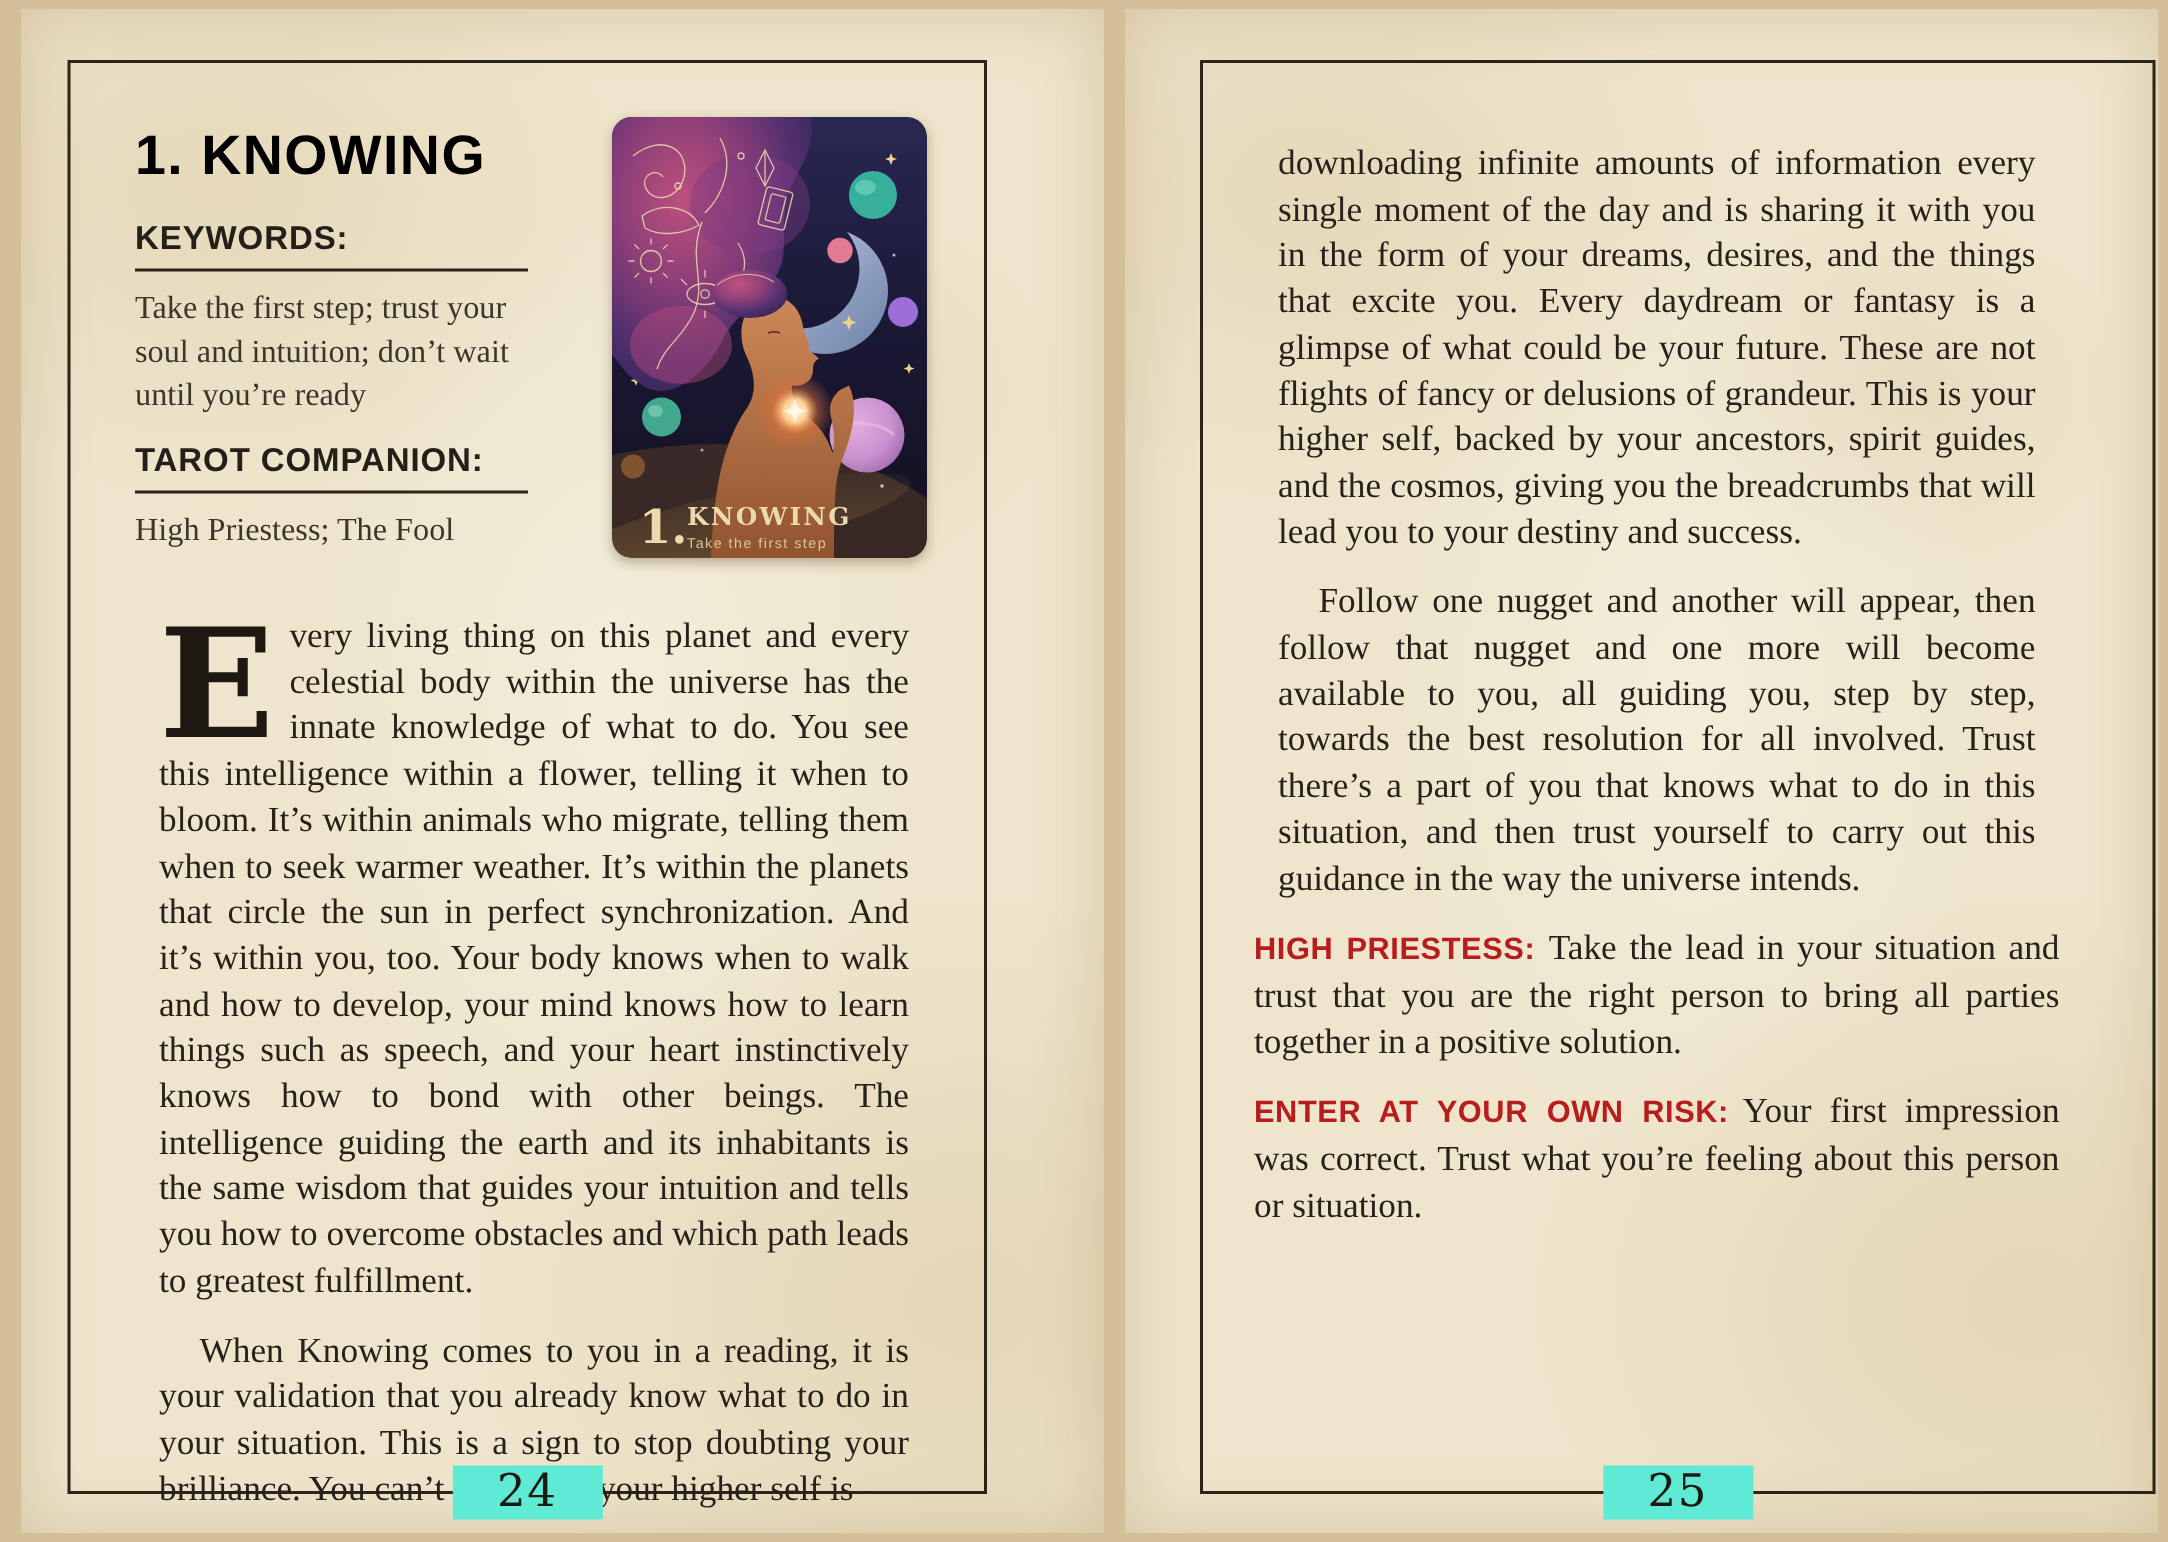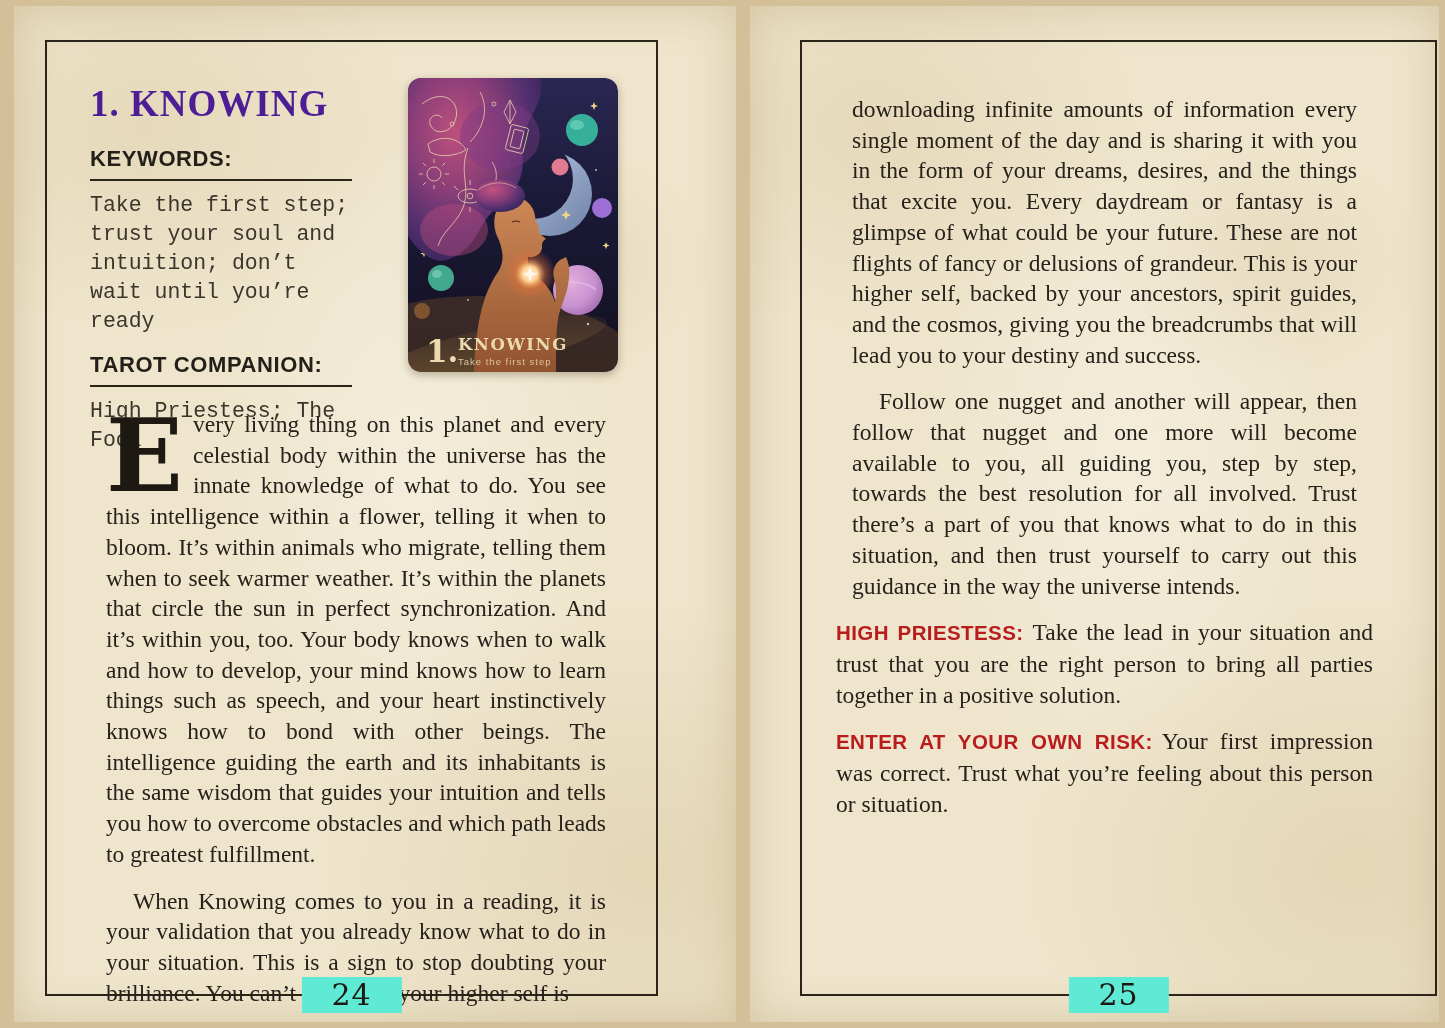--- a/index.html
+++ b/index.html
@@ -34,30 +34,30 @@
     position:absolute;bottom:-19px;left:50%;transform:translateX(-50%);
     background:#5eead4;padding:0 30px;
     font-family:"DejaVu Serif",serif;font-weight:normal;font-size:30px;line-height:36px;
     color:#1d1912;letter-spacing:1px;
   }
 
   
   .intro{position:absolute;left:43px;top:42px;width:320px;}
   .page-title{
     margin:0 0 22px 0;
-    font-family:Liberation Serif, serif;font-weight:bold;
-    font-size:37px;line-height:40px;letter-spacing:1px;color:#4c1d95;
+    font-family:Liberation Sans, sans-serif;font-weight:bold;
+    font-size:37px;line-height:40px;letter-spacing:1px;color:#000000;
   }
   .subhead{
     font-family:"Liberation Sans",sans-serif;font-weight:bold;
     font-size:22px;line-height:26px;letter-spacing:.6px;color:#23201a;
     border-bottom:2px solid #2b2419;padding-bottom:7px;width:262px;margin-bottom:10px;
   }
   .sans-text{
-    font-family:Liberation Mono, monospace;
+    font-family:Liberation Serif, serif;
     font-size:21.5px;line-height:29px;color:#3b362c;margin:0 0 16px 0;width:262px;
   }
 
   
   .card{
     position:absolute;left:361px;top:36px;width:210px;height:294px;
     border-radius:13px;overflow:hidden;
     box-shadow:0 3px 8px rgba(80,60,30,.35);
   }
   .card svg{display:block;}

